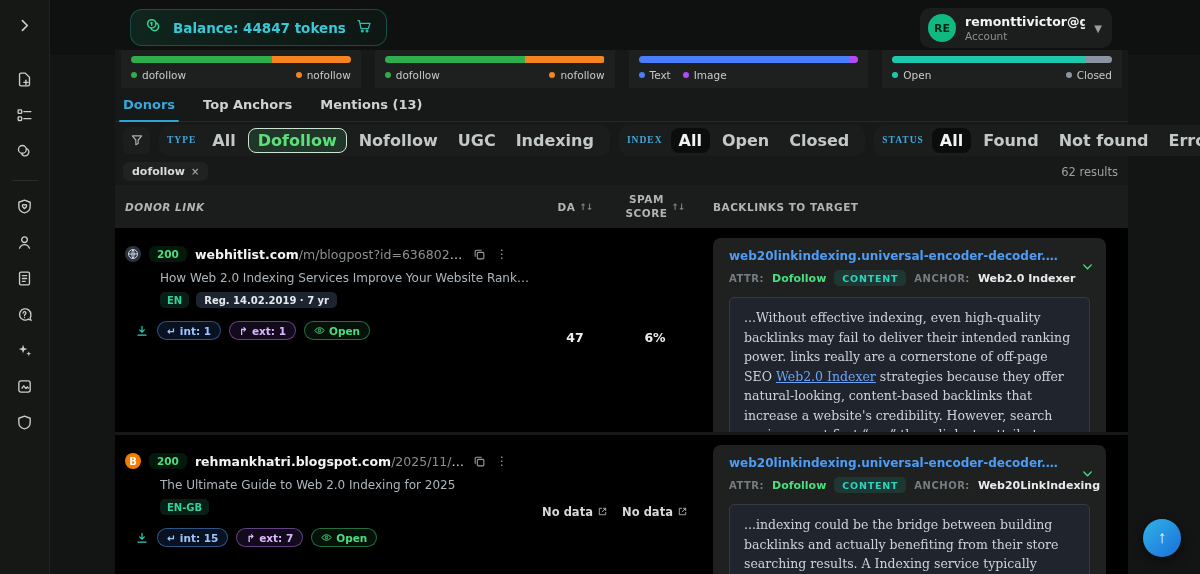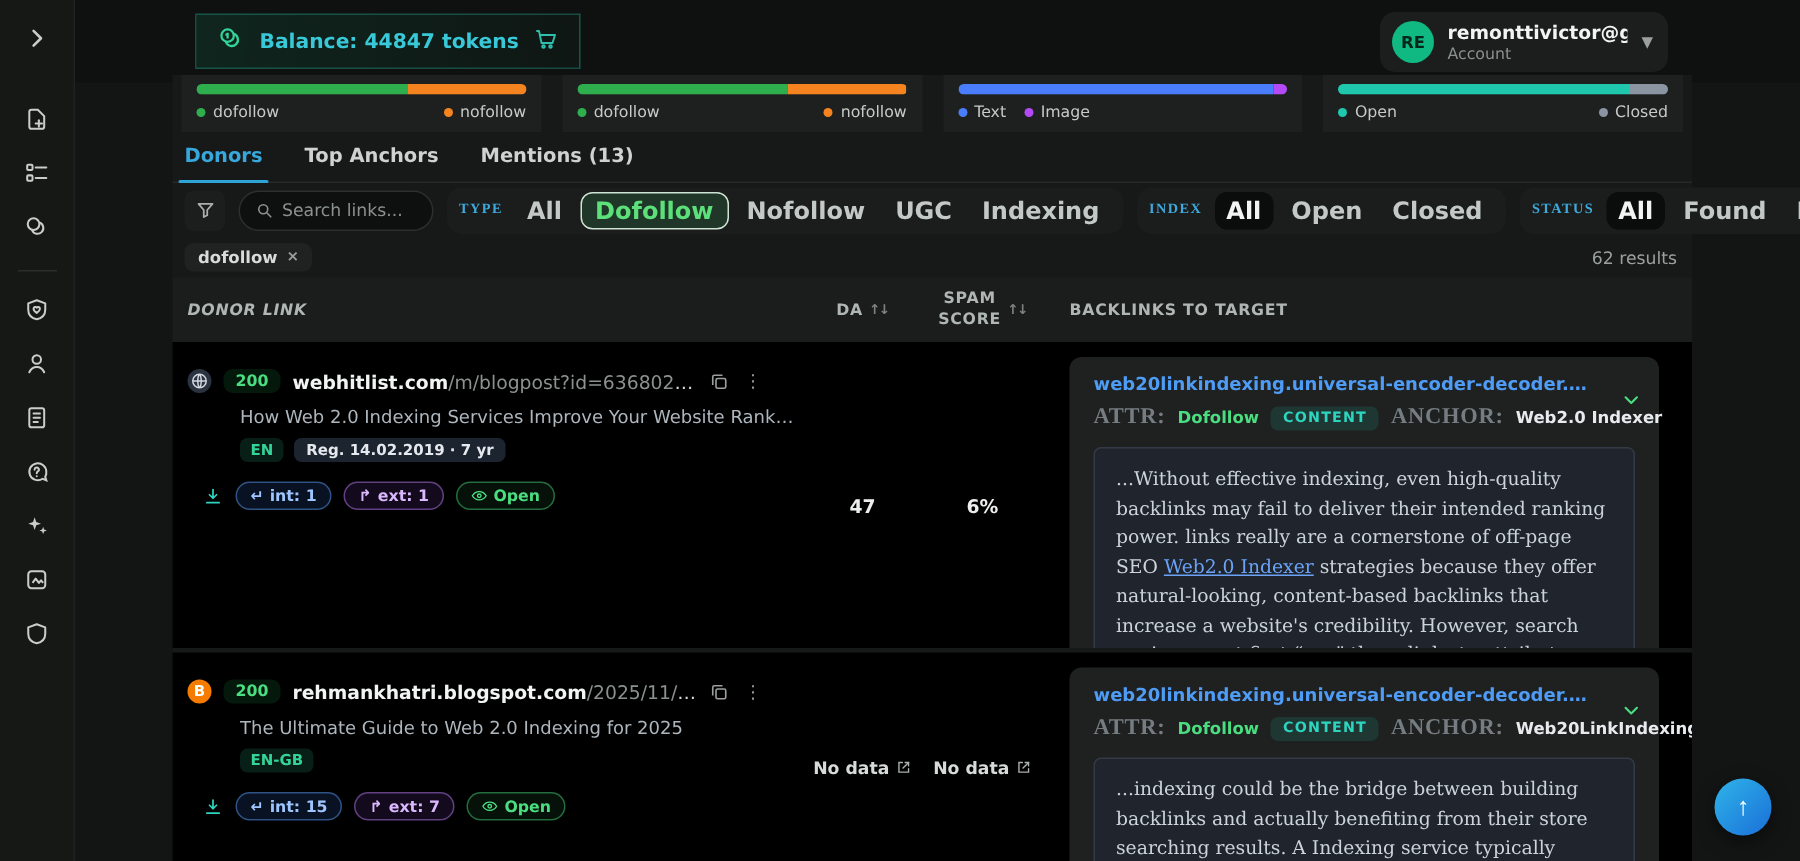--- a/index.html
+++ b/index.html
@@ -7,21 +7,21 @@
   body { background:#131514; font-family:"DejaVu Sans","Liberation Sans",sans-serif; color:#d6dad8; position:relative; }
 
   
   .sidebar { position:absolute; left:0; top:0; width:50px; height:574px; background:#161816; border-right:1px solid #1f2220; display:flex; flex-direction:column; align-items:center; padding-top:10px; z-index:5; }
   .side-icon { width:30px; height:30px; display:flex; align-items:center; justify-content:center; color:#c9cecb; margin-bottom:6px; border-radius:6px; cursor:pointer; }
   .side-icon svg { width:17px; height:17px; }
   .side-divider { width:26px; height:1px; background:#2a2d2b; margin:8px 0 10px; }
 
   
   .topbar { position:absolute; left:50px; right:0; top:0; height:55px; background:#0f1110; }
-  .balance-btn { position:absolute; left:80px; top:9px; height:37px; display:flex; align-items:center; gap:10px; padding:16px 14px; border-radius:0;
+  .balance-btn { position:absolute; left:80px; top:9px; height:37px; display:flex; align-items:center; gap:10px; padding:16px 14px; border-radius:12px;
     background:linear-gradient(90deg, rgba(16,185,129,0.12), rgba(16,185,129,0.03)); border:1px solid rgba(45,212,191,0.28); cursor:pointer; }
   .balance-btn .coin { color:#34d399; }
   .balance-text { color:#38c8d8; font-weight:bold; font-size:13.5px; }
   .balance-btn .cart { color:#2fbfae; }
   .account-chip { position:absolute; right:88px; top:8px; height:40px; width:192px; background:#1b1e1c; border-radius:10px; display:flex; align-items:center; padding:0 10px 0 8px; gap:9px; cursor:pointer; }
   .avatar { width:28px; height:28px; border-radius:50%; background:#10b981; color:#04251a; font-size:11px; font-weight:bold; display:flex; align-items:center; justify-content:center; flex:none; }
   .acct-col { flex:1; min-width:0; }
   .acct-email { font-size:12.5px; font-weight:bold; color:#f2f4f3; white-space:nowrap; overflow:hidden; }
   .acct-label { font-size:10.5px; color:#8b9190; margin-top:1px; }
   .acct-chevron { color:#9aa09e; font-size:10px; }
@@ -104,21 +104,21 @@
   .pill svg { width:11px; height:11px; }
 
   .da-cell, .spam-cell { padding-top:14px; font-size:12.5px; font-weight:bold; color:#eceeed; }
   .no-data { font-weight:600; font-size:11.5px; color:#d6dad8; display:inline-flex; align-items:center; gap:4px; white-space:nowrap; }
   .no-data svg { width:11px; height:11px; color:#aab0ad; }
 
   .backlink-cell { flex:1; padding:10px 22px 0 13px; min-width:0; }
   .bl-card { background:#1e2120; border-radius:8px; padding:11px 16px 14px; position:relative; }
   .bl-url { color:#4f9cf7; font-size:12px; font-weight:bold; white-space:nowrap; overflow:hidden; text-overflow:ellipsis; padding-right:26px; cursor:pointer; }
   .bl-meta { display:flex; align-items:center; gap:8px; margin-top:7px; flex-wrap:nowrap; }
-  .meta-label { color:#767d82; font-size:15px; font-weight:bold; letter-spacing:0.5px;font-family:Liberation Serif, serif; }
+  .meta-label { color:#767d82; font-size:10px; font-weight:bold; letter-spacing:0.5px; }
   .meta-green { color:#4ade80; font-size:11px; font-weight:bold; }
   .content-badge { background:rgba(45,212,191,0.12); color:#2dd4bf; font-size:9.5px; font-weight:bold; letter-spacing:0.8px; padding:2.5px 8px; border-radius:5px; }
   .meta-anchor { color:#e8ebee; font-size:11px; font-weight:bold; white-space:nowrap; }
   .bl-chevron { position:absolute; right:12px; top:20px; color:#4ade80; cursor:pointer; }
   .bl-chevron svg { width:13px; height:13px; }
   .quote-box { margin-top:11px; background:#20252d; border:1px solid #343a45; border-radius:5px; padding:10px 14px; font-family:"DejaVu Serif","Liberation Serif",serif; font-size:12.5px; line-height:1.56; color:#ccd3da; }
   .quote-box a { color:#6aa3f8; text-decoration:underline; cursor:pointer; }
 
   
   .fab { position:absolute; right:19px; bottom:17px; width:38px; height:38px; border-radius:50%; border:none; background:linear-gradient(135deg,#2fb4e9,#1a6fd8); color:#fff; font-size:17px; font-weight:bold; cursor:pointer; box-shadow:0 4px 12px rgba(0,0,0,0.5); z-index:8; }
@@ -299,27 +299,20 @@
     <div class="tab">Top Anchors</div>
     <div class="tab">Mentions (13)</div>
   </nav>
 
   <div class="filterbar">
     <div class="icon-btn">
         <svg viewBox="0 0 24 24" fill="none" stroke="currentColor" stroke-width="2" stroke-linecap="round" stroke-linejoin="round">
           <path d="M4 5h16l-6 7v6l-4 2v-8z"></path>
         </svg>
       </div>
-    <div class="search-box">
-      <svg viewBox="0 0 24 24" fill="none" stroke="currentColor" stroke-width="2.2" stroke-linecap="round">
-          <circle cx="11" cy="11" r="6"></circle>
-          <line x1="16" y1="16" x2="21" y2="21"></line>
-        </svg>
-      <input type="text" placeholder="Search links..." style="">
-    </div>
     <div class="fgroup">
       <span class="flabel">TYPE</span>
       <span class="fopt">All</span>
       <span class="fopt sel-green">Dofollow</span>
       <span class="fopt">Nofollow</span>
       <span class="fopt">UGC</span>
       <span class="fopt">Indexing</span>
     </div>
     <div class="fgroup">
       <span class="flabel">INDEX</span>

